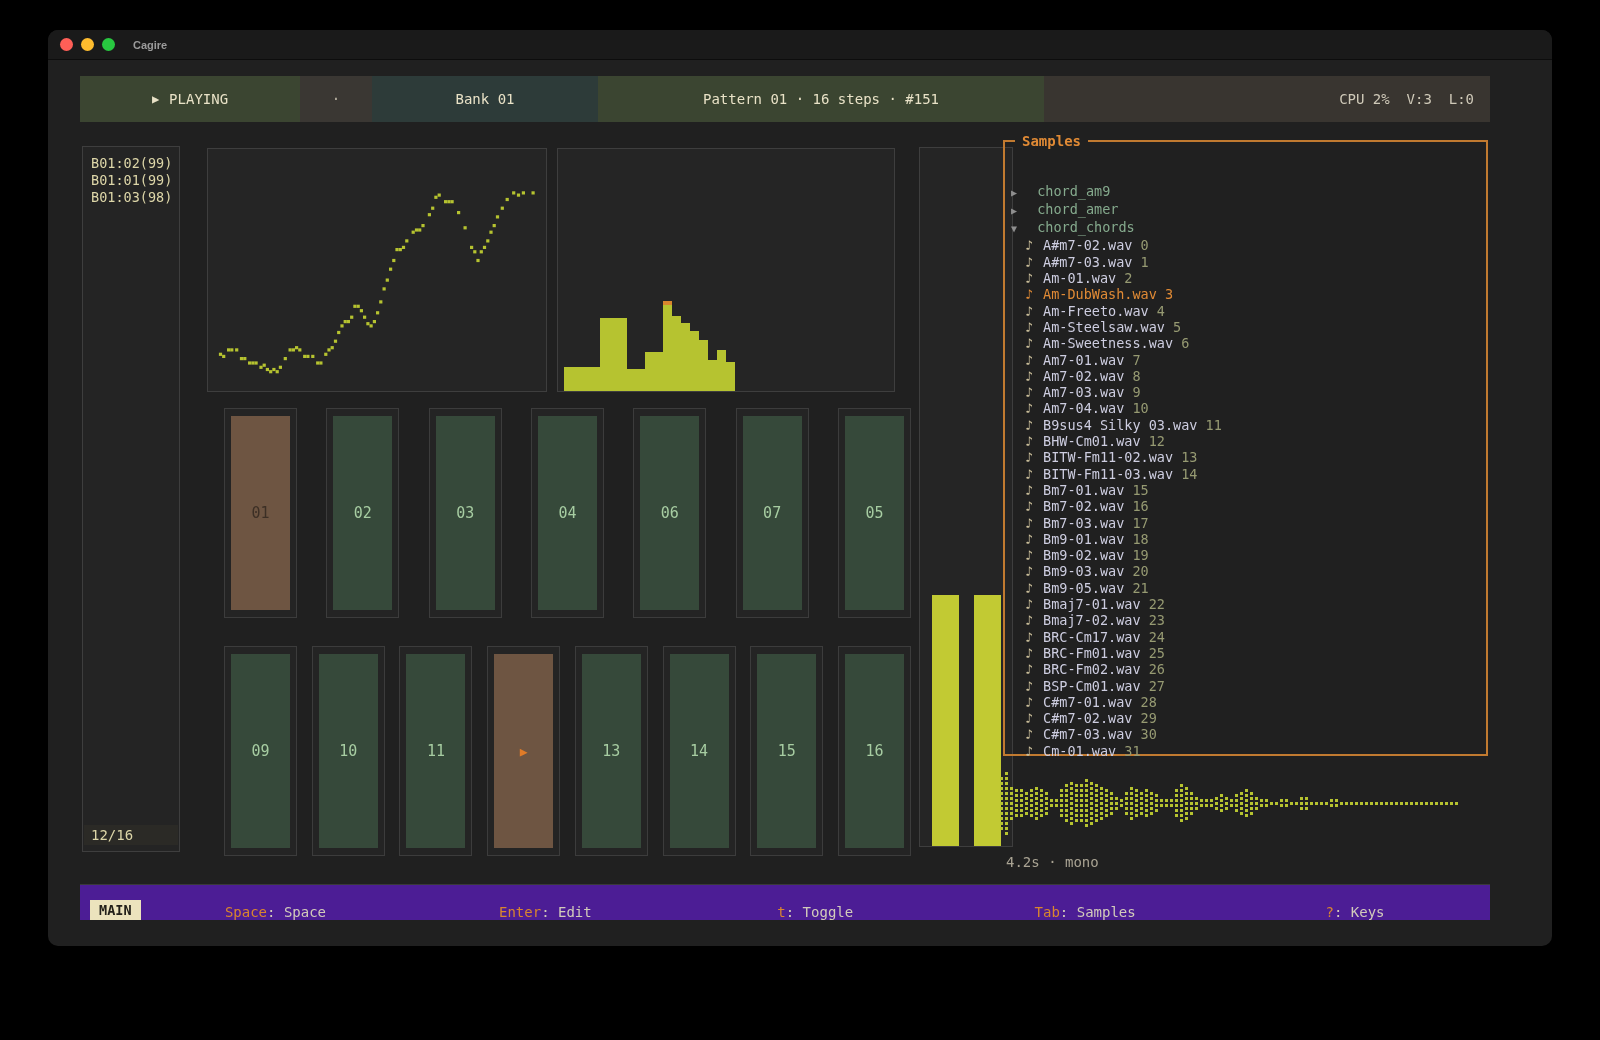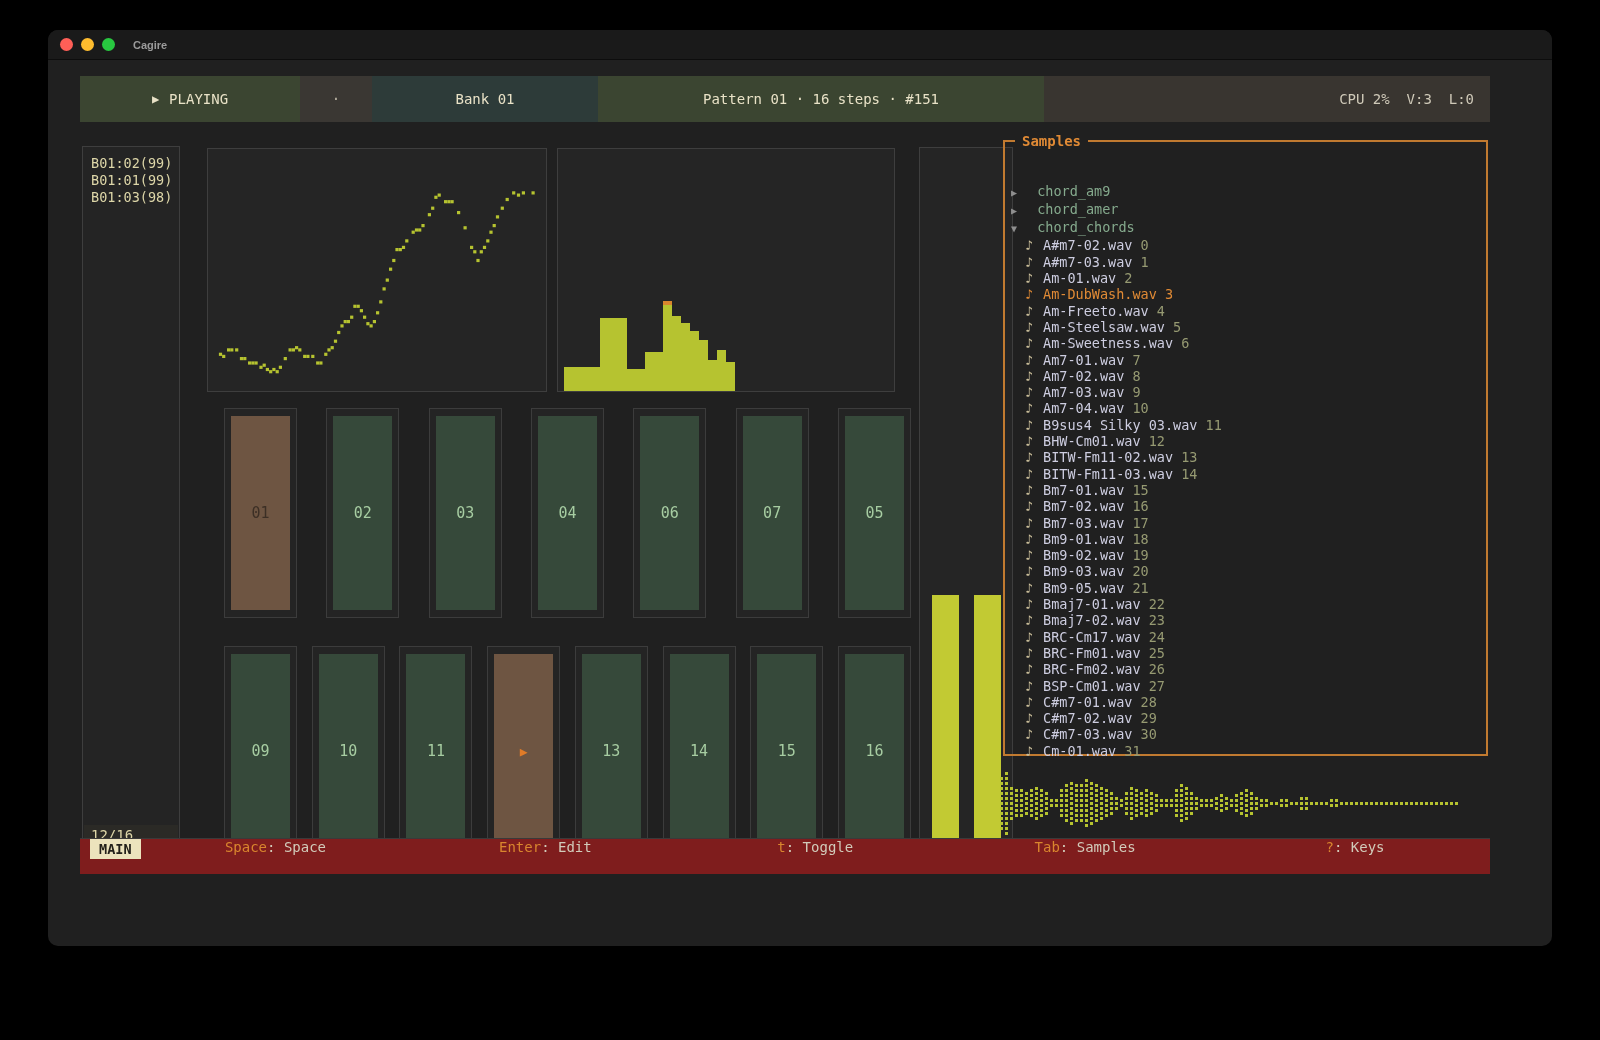--- a/index.html
+++ b/index.html
@@ -89,22 +89,22 @@
   .s-file .note{color:#cbbf9b;display:inline-block;width:18px;margin-left:14px;}
   .s-file .idx{color:var(--gray-num);}
   .s-file.selected, .s-file.selected .note, .s-file.selected .idx{color:#e08a35;}
   
   .waveform{position:absolute;left:952px;top:728px;width:492px;height:90px;
     display:flex;align-items:center;gap:2px;}
   .wcol{width:3px;background-image:repeating-linear-gradient(to bottom,
     var(--chart-yellow) 0 3px,transparent 3px 5px);}
   .wave-caption{position:absolute;left:958px;top:824px;color:#a9a393;font-size:14px;}
   
-  .bottombar{position:absolute;left:32px;top:808px;width:1410px;height:36px;background:#7f1d1d;
-    border-top:1px solid #3a3a3a;display:flex;align-items:flex-start;font-size:14px;}
+  .bottombar{position:absolute;left:32px;top:854px;width:1410px;height:36px;background:#4c1d95;
+    border-top:1px solid #3a3a3a;display:flex;align-items:flex-end;font-size:14px;}
   .mode-badge{background:#ece3bd;color:#23201a;font-weight:bold;padding:2px 9px;
     margin-left:10px;font-size:13.5px;}
   .hints{flex:1;display:flex;}
   .hint{flex:1;text-align:center;color:var(--hint);white-space:pre;}
   .hint .key{color:var(--orange);}
 </style>
 </head>
 <body>
 
 <div class="window">

